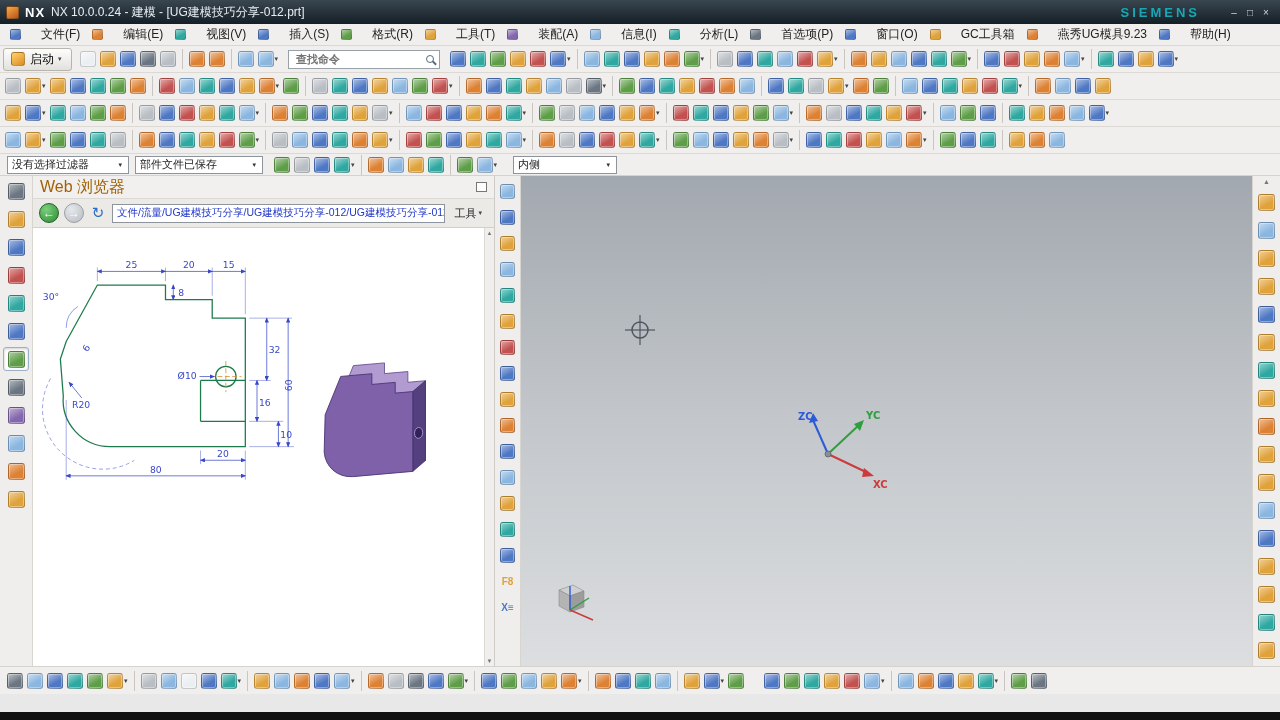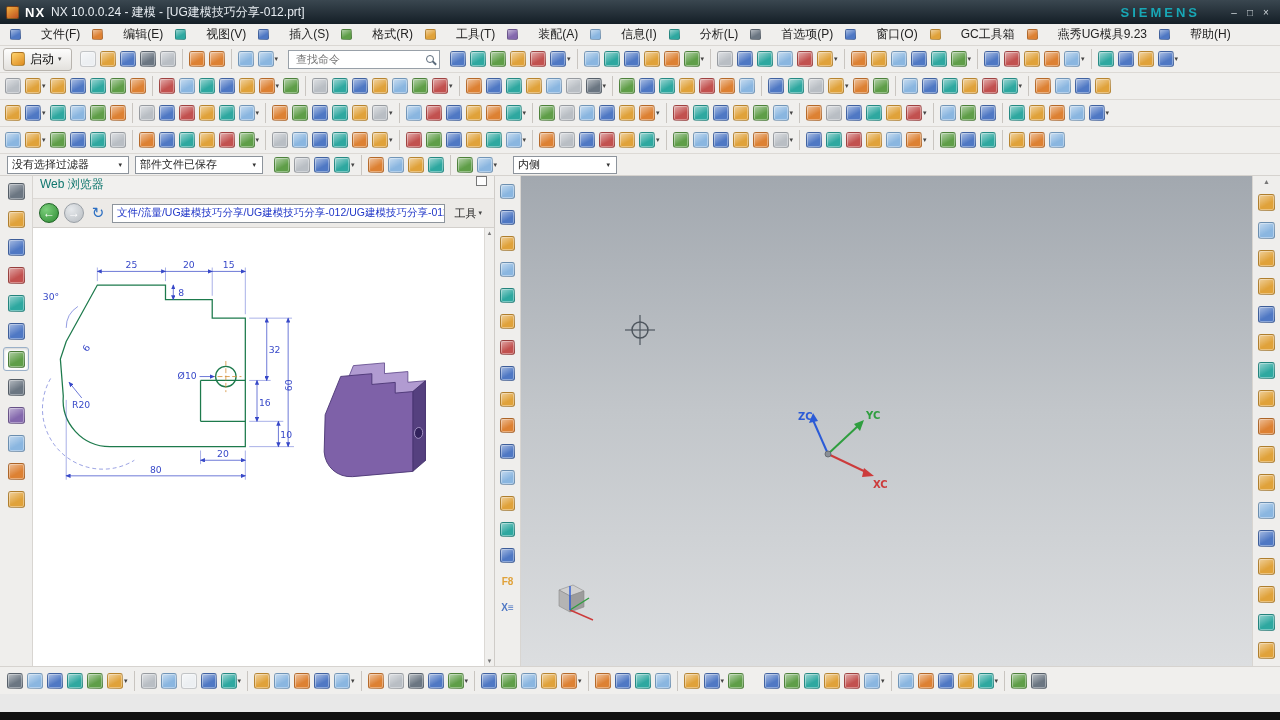--- a/index.html
+++ b/index.html
@@ -25,21 +25,21 @@
 
   
   .tbrow{position:absolute;left:0;right:0;height:27px;background:#f0efed;border-bottom:1px solid #dcd9d5;display:flex;align-items:center;padding:0 3px;overflow:hidden;z-index:25;}
   #row1{top:46px;} #row2{top:73px;} #row3{top:100px;} #row4{top:127px;}
   .ticon{display:inline-block;width:16px;height:16px;border-radius:3px;margin:0 2px;border:1px solid rgba(0,0,0,.18);box-shadow:inset 0 0 0 1px rgba(255,255,255,.35);flex:none;}
   .tsep{display:inline-block;width:1px;height:20px;background:#c9c5c0;margin:0 4px;flex:none;}
   .caret{font-size:7px;color:#444;margin:0 2px 0 -1px;font-weight:normal;flex:none;}
   .start-btn{display:flex;align-items:center;background:linear-gradient(#fdfdfd,#e3e1dd);border:1px solid #b8b4ae;border-radius:3px;padding:2px 7px;font-size:12px;gap:5px;margin-right:6px;flex:none;}
   .start-ic{width:14px;height:14px;border-radius:3px;background:linear-gradient(145deg,#ffd36e,#dd8b20);border:1px solid rgba(0,0,0,.25);}
   .search-box{display:flex;align-items:center;border:1px solid #98a0a8;background:#fff;height:19px;margin:0 8px;padding:0 5px;width:152px;flex:none;gap:4px;}
-  .search-box input{border:none;outline:none;flex:1;font-size:11px;font-family:"Liberation Sans",sans-serif;color:#555;min-width:0;}
+  .search-box input{border:none;outline:none;flex:1;font-size:11px;font-family:"Liberation Sans",sans-serif;color:#555;min-width:0;font-weight:bold;}
   .mag{position:relative;width:8px;height:8px;border:1.5px solid #5a6a7a;border-radius:50%;flex:none;}
   .mag::after{content:"";position:absolute;width:5px;height:1.5px;background:#5a6a7a;transform:rotate(45deg);right:-4px;bottom:-1px;}
 
   
   .filterrow{position:absolute;top:154px;left:0;right:0;height:22px;background:#f0efed;border-bottom:1px solid #d5d2ce;display:flex;align-items:center;padding:0 4px;z-index:25;}
   .dd{display:flex;align-items:center;justify-content:space-between;background:#fff;border:1px solid #8d949c;height:18px;font-size:11px;padding:0 4px;margin:0 3px;color:#222;flex:none;}
   .dd .caret{font-size:7px;color:#333;}
 
   
   .content{position:absolute;top:176px;left:0;right:0;height:490px;display:flex;z-index:10;}
@@ -49,21 +49,21 @@
   .strip-arrow{font-size:7px;color:#777;line-height:8px;}
   .strip-icon{width:26px;height:24px;display:flex;align-items:center;justify-content:center;border-radius:3px;flex:none;}
   .mid-strip .strip-icon{width:22px;height:21px;}
   .strip-icon .glyph{width:17px;height:17px;border-radius:3px;border:1px solid rgba(0,0,0,.22);box-shadow:inset 0 0 0 1px rgba(255,255,255,.35);}
   .mid-strip .strip-icon .glyph{width:15px;height:15px;}
   .strip-icon.active{background:#fff;border:1px solid #9ab0c8;box-shadow:inset 0 1px 3px rgba(0,0,0,.2);}
   .strip-icon.txt{font-size:10px;font-weight:bold;}
 
   
   .browser-panel{width:462px;background:#f1f0ee;border-right:1px solid #cfccc8;display:flex;flex-direction:column;}
-  .bp-header{height:22px;display:flex;justify-content:space-between;padding:0 7px;font-size:12px;color:#0f766e;}
+  .bp-header{height:22px;display:flex;align-items:center;justify-content:space-between;padding:0 7px;font-size:16px;color:#a16207;}
   .bp-restore{width:11px;height:10px;border:1px solid #777;background:#fdfdfd;}
   .bp-nav{height:30px;display:flex;align-items:center;gap:5px;padding:0 6px;background:#eceae7;border-top:1px solid #dcd9d5;border-bottom:1px solid #d3d0cc;}
   .nav-circle{width:20px;height:20px;border-radius:50%;display:flex;align-items:center;justify-content:center;color:#fff;font-size:12px;flex:none;}
   .nav-back{background:radial-gradient(circle at 35% 30%,#7cd07c,#2e8a34);border:1px solid #1f6426;}
   .nav-fwd{background:radial-gradient(circle at 35% 30%,#e6e9ec,#b7bcc1);border:1px solid #9aa0a6;color:#fff;}
   .nav-refresh{color:#2c6fc2;font-size:15px;width:18px;text-align:center;flex:none;}
   .url-box{flex:1;height:19px;background:#fff;border:1px solid #8d949c;font-size:10.5px;color:#2238c8;display:flex;align-items:center;padding:0 4px;overflow:hidden;white-space:nowrap;}
   .tools-btn{font-size:11px;display:flex;align-items:center;gap:3px;padding:2px 4px;color:#222;flex:none;}
   .bp-content{flex:1;background:#fff;position:relative;overflow:hidden;}
   .bp-scroll{position:absolute;right:0;top:0;bottom:0;width:10px;background:#f0efed;border-left:1px solid #dcd9d5;display:flex;flex-direction:column;justify-content:space-between;align-items:center;font-size:6px;color:#777;padding:2px 0;}

